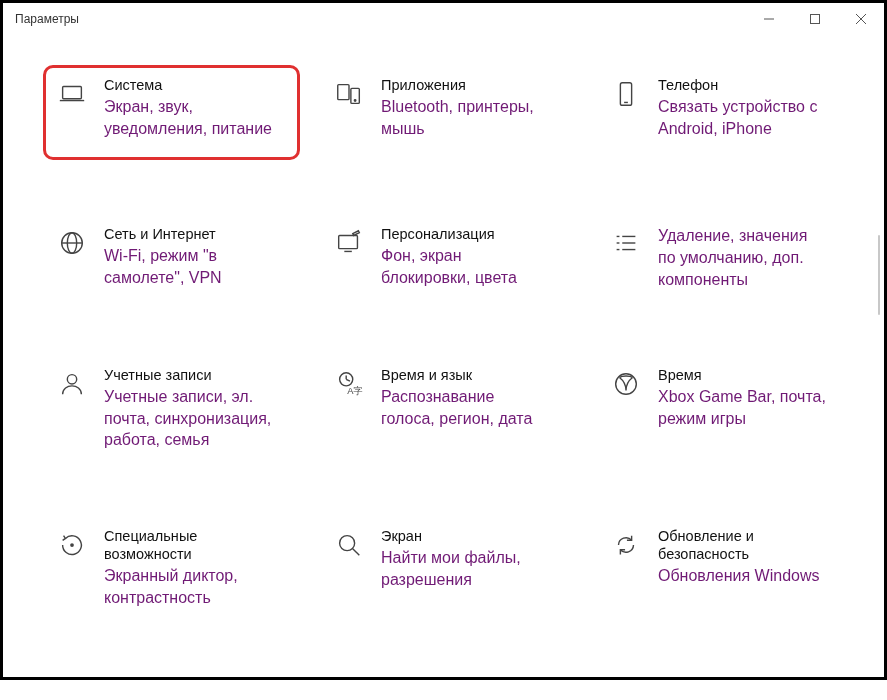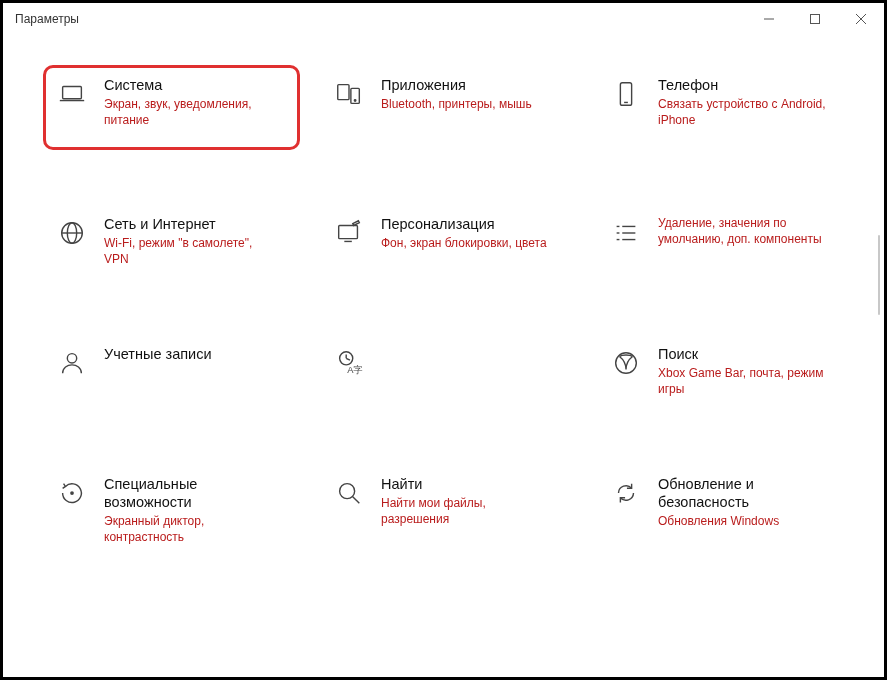--- a/index.html
+++ b/index.html
@@ -90,22 +90,22 @@
     display: flex;
     flex-direction: column;
     gap: 2px;
   }
   .tile-title {
     font-size: 14.5px;
     color: #111;
     line-height: 1.25;
   }
   .tile-desc {
-    font-size: 12px;
-    color: #b91c1c;
+    font-size: 16px;
+    color: #701a75;
     line-height: 1.35;
     max-width: 170px;
   }
   .scroll-indicator {
     position: absolute;
     right: 4px;
     top: 200px;
     width: 2px;
     height: 80px;
     background: #c8c8c8;
@@ -230,43 +230,48 @@
 
       <div class="tile">
         <div class="tile-icon">
           <svg width="30" height="30" viewBox="0 0 32 32">
               <circle cx="16" cy="11" r="5"></circle>
               <path d="M6 27 c0 -6 5 -9 10 -9 s10 3 10 9"></path>
             </svg>
         </div>
         <div class="tile-text">
           <span class="tile-title">Учетные записи</span>
+          <span class="tile-desc">Учетные записи, эл. почта, синхронизация, работа, семья</span>
         </div>
       </div>
 
       <div class="tile">
         <div class="tile-icon">
           <svg width="30" height="30" viewBox="0 0 32 32">
               <circle cx="13" cy="11" r="7"></circle>
               <line x1="13" y1="7" x2="13" y2="11"></line>
               <line x1="13" y1="11" x2="17" y2="13"></line>
               <text x="14" y="27" font-size="10" fill="#444" stroke="none" font-family="Arial">A字</text>
             </svg>
         </div>
+        <div class="tile-text">
+          <span class="tile-title">Время и язык</span>
+          <span class="tile-desc">Распознавание голоса, регион, дата</span>
+        </div>
       </div>
 
       <div class="tile">
         <div class="tile-icon">
           <svg width="30" height="30" viewBox="0 0 32 32">
               <circle cx="16" cy="16" r="11"></circle>
               <path d="M9 9 c4 3 7 7 7 14 M23 9 c-4 3 -7 7 -7 14 M9 9 c3 -2 11 -2 14 0"></path>
             </svg>
         </div>
         <div class="tile-text">
-          <span class="tile-title">Поиск</span>
+          <span class="tile-title">Время</span>
           <span class="tile-desc">Xbox Game Bar, почта, режим игры</span>
         </div>
       </div>
 
       <div class="tile">
         <div class="tile-icon">
           <svg width="30" height="30" viewBox="0 0 32 32">
               <path d="M6 16 a10 10 0 1 0 3 -7"></path>
               <polyline points="7,6 9,9 6,11" fill="none"></polyline>
               <circle cx="16" cy="16" r="2" fill="#444" stroke="none"></circle>
@@ -279,21 +284,21 @@
       </div>
 
       <div class="tile">
         <div class="tile-icon">
           <svg width="30" height="30" viewBox="0 0 32 32">
               <circle cx="14" cy="14" r="8"></circle>
               <line x1="20" y1="20" x2="27" y2="27"></line>
             </svg>
         </div>
         <div class="tile-text">
-          <span class="tile-title">Найти</span>
+          <span class="tile-title">Экран</span>
           <span class="tile-desc">Найти мои файлы, разрешения</span>
         </div>
       </div>
 
 
       <div class="tile">
         <div class="tile-icon">
           <svg width="30" height="30" viewBox="0 0 32 32">
               <path d="M8 16 a8 8 0 0 1 14 -5"></path>
               <polyline points="22,6 22,11 17,11" fill="none"></polyline>

